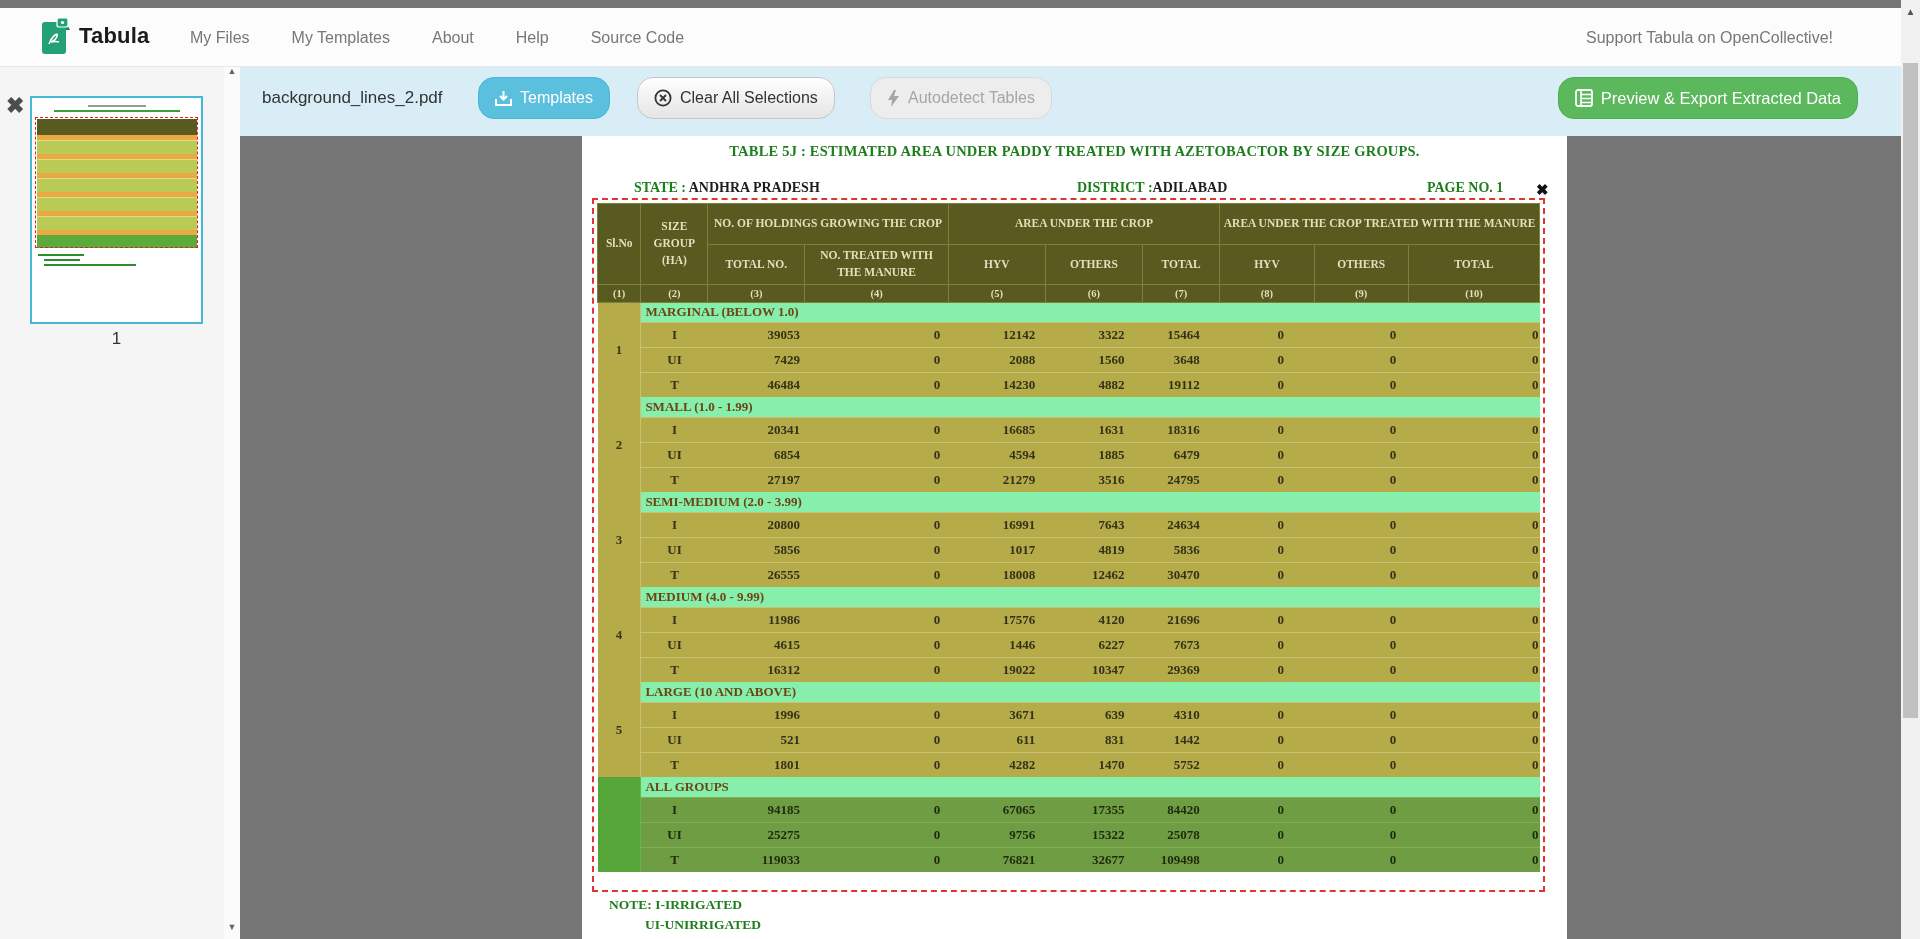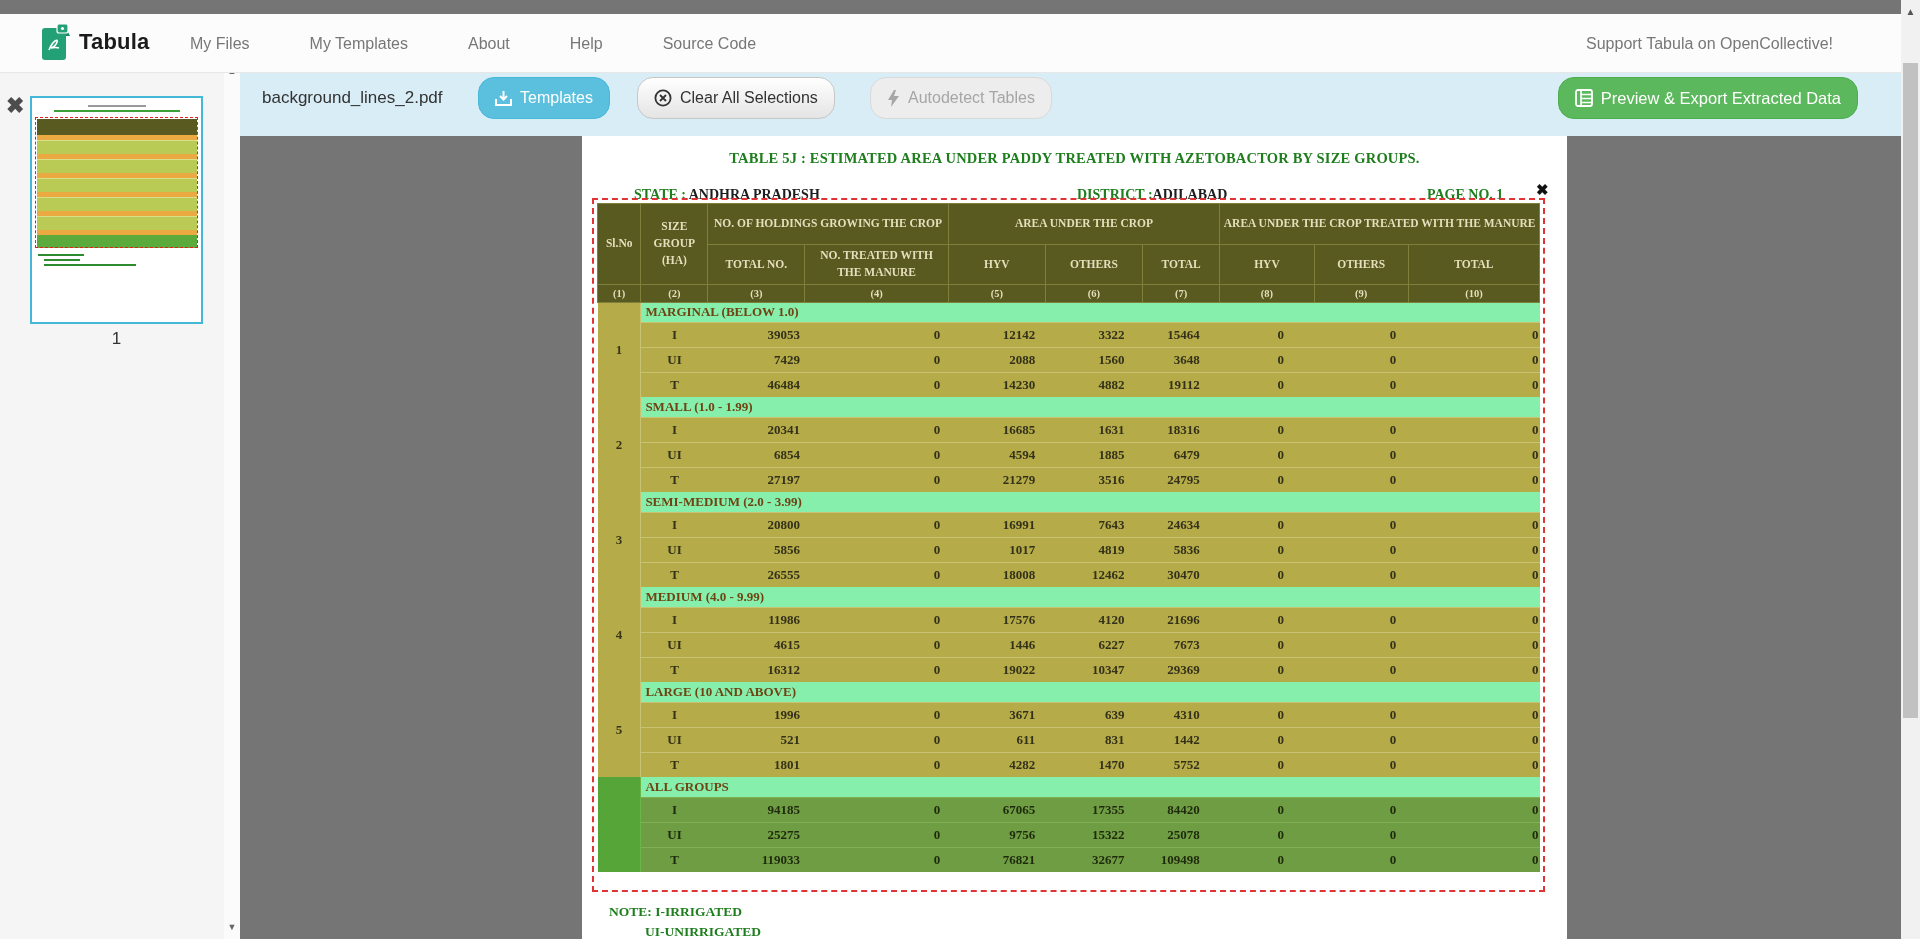--- a/index.html
+++ b/index.html
@@ -1,24 +1,24 @@
 <!DOCTYPE html>
 <html><head>
 <meta charset="utf-8">
 <style>
   * { margin:0; padding:0; box-sizing:border-box; }
   html,body { width:1920px; height:939px; overflow:hidden; background:#757575;
     font-family:"Liberation Sans", sans-serif; }
 
   
-  .navbar { position:absolute; left:0; top:14px; width:1901px; height:59px;
+  .navbar { position:absolute; left:0; top:8px; width:1901px; height:59px;
     background:#fcfcfc; border-bottom:1px solid #e7e7e7; z-index:30; }
   .brand { position:absolute; left:42px; top:10px; display:flex; align-items:center; gap:9px; }
   .brand-title { font-size:22px; font-weight:bold; color:#1b1b1b; letter-spacing:.2px; }
-  .nav-links { position:absolute; left:190px; top:0; height:59px; display:flex; align-items:center; gap:60px; }
+  .nav-links { position:absolute; left:190px; top:0; height:59px; display:flex; align-items:center; gap:42px; }
   .nav-link { font-size:16px; color:#777; cursor:pointer; white-space:nowrap; }
   .nav-support { position:absolute; right:68px; top:0; height:59px; display:flex; align-items:center;
     font-size:16px; color:#777; }
 
   
   .win-scrollbar { position:absolute; right:0; top:0; width:19px; height:939px; background:#f1f1f1; z-index:40; }
   .win-scroll-up { position:absolute; top:4px; left:0; width:19px; height:16px; color:#555; font-size:10px;
     text-align:center; line-height:16px; }
   .win-scroll-thumb { position:absolute; top:63px; left:2px; width:15px; height:655px; background:#c1c1c1; }
 
@@ -48,21 +48,21 @@
   .btn-templates { left:238px; background:#5bc0de; border-color:#46b8da; color:#fff; }
   .btn-clear { left:397px; background:linear-gradient(#ffffff,#e4e4e4); border-color:#c7c7c7; color:#333; }
   .btn-autodetect { left:630px; background:#ededed; border-color:#d9d9d9; color:#a6a6a6; cursor:default; }
   .btn-export { right:43px; background:#5cb85c; border-color:#4cae4c; color:#fff; font-size:16.5px; }
   .btn .ic { display:inline-flex; }
 
   
   .doc-area { position:absolute; left:240px; top:136px; width:1661px; height:803px; background:#757575; overflow:hidden; }
   .pdf-page { position:absolute; left:342px; top:0; width:985px; height:803px; background:#ffffff; }
 
-  .serif { font-family:"Liberation Serif", serif; font-weight:bold;margin-top:7px; }
+  .serif { font-family:"Liberation Serif", serif; font-weight:bold; }
   .doc-title { position:absolute; left:0; top:7px; width:100%; text-align:center;
     color:#1e7e1e; font-size:14.5px; letter-spacing:.2px; }
   .doc-meta { position:absolute; top:44px; font-size:14px; color:#1d1d1d; white-space:nowrap; }
   .meta-state { left:52px; } .meta-district { left:495px; } .meta-pageno { left:845px; color:#1e7e1e; }
   .green-label { color:#1e7e1e; }
 
   
   .selection { position:absolute; left:10px; top:62px; width:953px; height:694px;
     border:2px dashed #e03434; z-index:5; cursor:move; }
   .sel-close { position:absolute; left:954px; top:45px; font-size:15px; font-weight:bold; color:#111;

